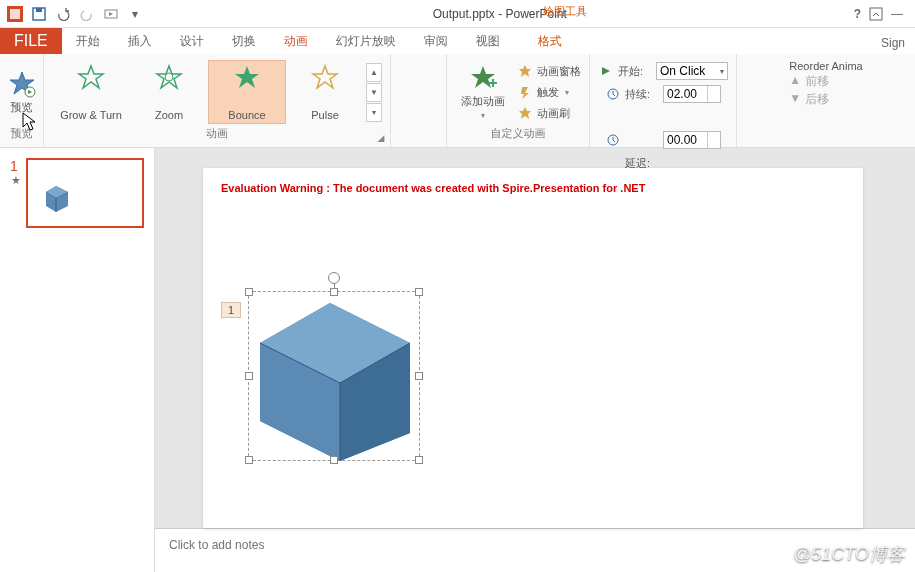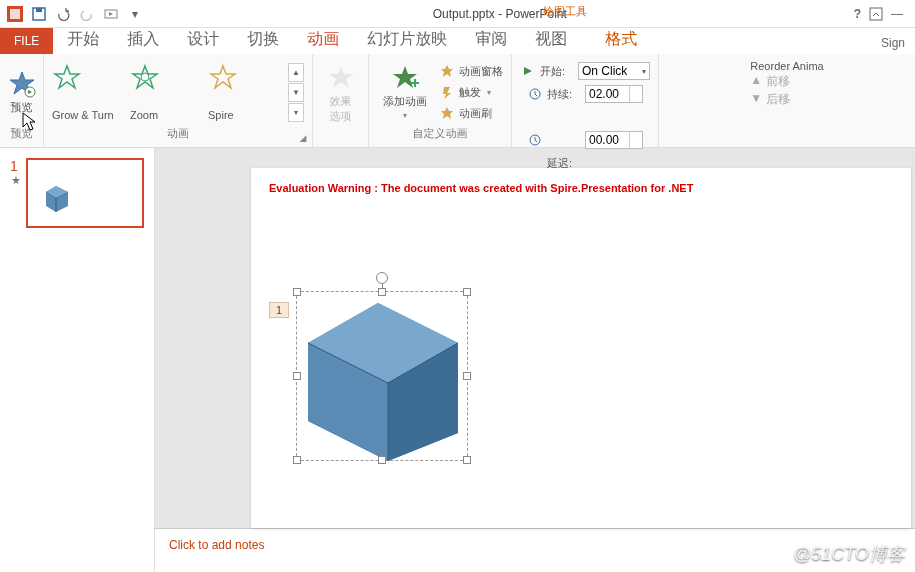--- a/index.html
+++ b/index.html
@@ -4,34 +4,34 @@
 <style>
 *{margin:0;padding:0;box-sizing:border-box;font-family:"Microsoft YaHei","Segoe UI",sans-serif;font-size:12px;}
 body{background:#fff;width:915px;height:572px;overflow:hidden;position:relative;}
 .titlebar{height:28px;background:#fff;border-bottom:1px solid #e1e1e1;display:flex;align-items:center;padding:0 4px;}
 .titlebar .qa{display:flex;gap:2px;align-items:center;}
 .titlebar .qa-btn{width:22px;height:22px;display:flex;align-items:center;justify-content:center;color:#666;}
 .titlebar .title{flex:1;text-align:center;color:#444;font-size:12px;}
 .titlebar .context{color:#d35400;margin-left:10px;font-size:11px;}
 .titlebar .right{display:flex;gap:8px;align-items:center;padding-right:8px;color:#666;}
 .tabs{height:26px;background:#fff;display:flex;align-items:flex-end;}
-.tab-file{background:#d24726;color:#fff;padding:4px 14px;font-size:12px;height:26px;display:flex;align-items:center;}
-.tab{padding:4px 14px;color:#666;font-size:16px;cursor:pointer;}
+.tab-file{background:#d24726;color:#fff;padding:4px 14px;font-size:16px;height:26px;display:flex;align-items:center;}
+.tab{padding:4px 14px;color:#666;font-size:12px;cursor:pointer;}
 .tab.active{color:#d24726;}
 .tab.context{color:#d35400;}
 .sign{margin-left:auto;padding:4px 10px;color:#666;}
 .ribbon{height:94px;background:#f9f9f9;border-bottom:1px solid #ddd;display:flex;}
 .group{border-right:1px solid #e1e1e1;padding:4px 8px;display:flex;flex-direction:column;align-items:center;justify-content:space-between;position:relative;}
 .group-label{font-size:11px;color:#777;text-align:center;padding-bottom:2px;}
 .group-content{display:flex;align-items:center;flex:1;}
 .big-btn{display:flex;flex-direction:column;align-items:center;justify-content:center;gap:2px;padding:2px 6px;min-width:44px;cursor:pointer;}
 .big-btn .lbl{font-size:11px;color:#555;text-align:center;}
 .big-btn.disabled{opacity:0.4;}
 .gallery{display:flex;gap:0;}
-.gallery-item{width:78px;height:64px;display:flex;flex-direction:column;align-items:flex-start;justify-content:center;gap:16px;cursor:pointer;}
+.gallery-item{width:78px;height:64px;display:flex;flex-direction:column;align-items:center;justify-content:center;gap:16px;cursor:pointer;}
 .gallery-item.selected{background:#f9d3b8;border:1px solid #e8b896;}
 .gallery-item .lbl{font-size:11px;color:#555;}
 .gallery-arrows{width:16px;display:flex;flex-direction:column;gap:1px;margin-left:2px;}
 .gallery-arrows div{height:19px;border:1px solid #ccc;background:#fff;display:flex;align-items:center;justify-content:center;font-size:8px;color:#666;cursor:pointer;}
 .mini-row{display:flex;align-items:center;gap:4px;margin:2px 0;}
 .mini-row .ic{width:16px;height:16px;display:flex;align-items:center;justify-content:center;}
 .mini-row .lbl{font-size:11px;color:#555;}
 .mini-row .dd{font-size:8px;color:#888;margin-left:2px;}
 .combo{border:1px solid #bbb;background:#fff;font-size:11px;width:72px;height:18px;display:flex;align-items:center;justify-content:space-between;padding:0 3px;}
 .combo .dd{font-size:8px;color:#666;}
@@ -41,29 +41,29 @@
 .reorder{display:flex;flex-direction:column;gap:1px;padding:2px 4px;}
 .reorder-title{font-size:11px;color:#555;}
 .reorder-item{font-size:11px;color:#aaa;display:flex;gap:4px;}
 .content{display:flex;height:calc(572px - 28px - 26px - 94px);}
 .slides-panel{width:155px;background:#fff;border-right:1px solid #ddd;padding:10px;}
 .thumb-wrap{display:flex;gap:4px;}
 .thumb-num{color:#d24726;font-size:14px;width:12px;}
 .thumb{width:118px;height:70px;border:2px solid #d24726;background:#fff;position:relative;}
 .thumb-cube{position:absolute;left:14px;top:22px;}
 .editor{flex:1;background:#e6e6e6;display:flex;flex-direction:column;overflow:hidden;}
-.canvas-area{flex:1;display:flex;justify-content:flex-end;padding:20px 4px 0 48px;}
+.canvas-area{flex:1;display:flex;justify-content:flex-start;padding:20px 20px 0 48px;}
 .canvas{width:660px;height:360px;background:#fff;box-shadow:0 1px 3px rgba(0,0,0,0.15);position:relative;}
 .warning{position:absolute;top:14px;left:18px;color:#d40000;font-size:11px;font-weight:bold;}
 .shape-sel{position:absolute;left:45px;top:123px;width:172px;height:170px;border:1px dashed #999;}
 .shape-tag{position:absolute;left:18px;top:134px;width:20px;height:16px;background:#f9e8d8;border:1px solid #d9bfa6;display:flex;align-items:center;justify-content:center;font-size:11px;color:#5a4a3a;}
 .handle{width:8px;height:8;background:#fff;border:1px solid #888;position:absolute;}
 .rotate{position:absolute;left:50%;top:-20px;transform:translateX(-50%);width:12px;height:12px;border:1px solid #888;border-radius:50%;}
 .rotate::after{content:"";position:absolute;left:50%;bottom:-8px;width:1px;height:8px;background:#888;}
-.notes{height:52px;border-top:1px solid #ccc;background:#fff;padding:8px 14px;color:#c2410c;font-size:13px;}
+.notes{height:52px;border-top:1px solid #ccc;background:#fff;padding:8px 14px;color:#737373;font-size:13px;}
 .watermark{position:absolute;right:10px;bottom:6px;color:rgba(255,255,255,0.85);font-size:18px;font-style:italic;text-shadow:0 1px 2px rgba(0,0,0,0.6);}
 .dialog-launcher{position:absolute;bottom:3px;right:3px;width:12px;height:12px;font-size:9px;color:#888;display:flex;align-items:center;justify-content:center;}
 svg{display:block;}
 </style>
 </head>
 <body>
 
 <div class="titlebar">
   <div class="qa">
     <div class="qa-btn">
@@ -149,46 +149,44 @@
             </svg>
             <span class="lbl">Grow &amp; Turn</span>
           </div>
         <div class="gallery-item">
             <svg width="30" height="30">
               <path d="M15 3 L18 11 L27 11 L20 16 L23 25 L15 19 L7 25 L10 16 L3 11 L12 11 Z" fill="none" stroke="#3ea56f" stroke-width="1.5"></path>
               <circle cx="15" cy="14" r="4" fill="none" stroke="#3ea56f"></circle>
             </svg>
             <span class="lbl">Zoom</span>
           </div>
+        <div class="gallery-item selected">
+            <svg width="30" height="30">
+              <path d="M15 3 L18 11 L27 11 L20 16 L23 25 L15 19 L7 25 L10 16 L3 11 L12 11 Z" fill="#3ea56f"></path>
+            </svg>
+            <span class="lbl">Bounce</span>
+          </div>
         <div class="gallery-item">
             <svg width="30" height="30">
               <path d="M15 3 L18 11 L27 11 L20 16 L23 25 L15 19 L7 25 L10 16 L3 11 L12 11 Z" fill="none" stroke="#d9a84a" stroke-width="1.5"></path>
             </svg>
-            <span class="lbl">Spire</span>
+            <span class="lbl">Pulse</span>
           </div>
       </div>
       <div class="gallery-arrows">
         <div>▲</div>
         <div>▼</div>
         <div>▾</div>
       </div>
     </div>
     <div class="group-label">动画</div>
     <div class="dialog-launcher">◢</div>
   </div>
 
   <div class="group" style="width:56px;">
-    <div class="group-content">
-      <div class="big-btn disabled">
-        <svg width="28" height="28">
-            <path d="M14 2 L17 10 L26 10 L19 15 L22 24 L14 18 L6 24 L9 15 L2 10 L11 10 Z" fill="#ccc"></path>
-          </svg>
-        <span class="lbl">效果选项</span>
-      </div>
-    </div>
     <div class="group-label">&nbsp;</div>
   </div>
 
   <div class="group">
     <div class="group-content" style="gap:6px;">
       <div class="big-btn">
         <svg width="28" height="28">
             <path d="M14 2 L17 10 L26 10 L19 15 L22 24 L14 18 L6 24 L9 15 L2 10 L11 10 Z" fill="#4a8a4a"></path>
             <rect x="20" y="18" width="8" height="2" fill="#3ea56f"></rect>
             <rect x="23" y="15" width="2" height="8" fill="#3ea56f"></rect>

